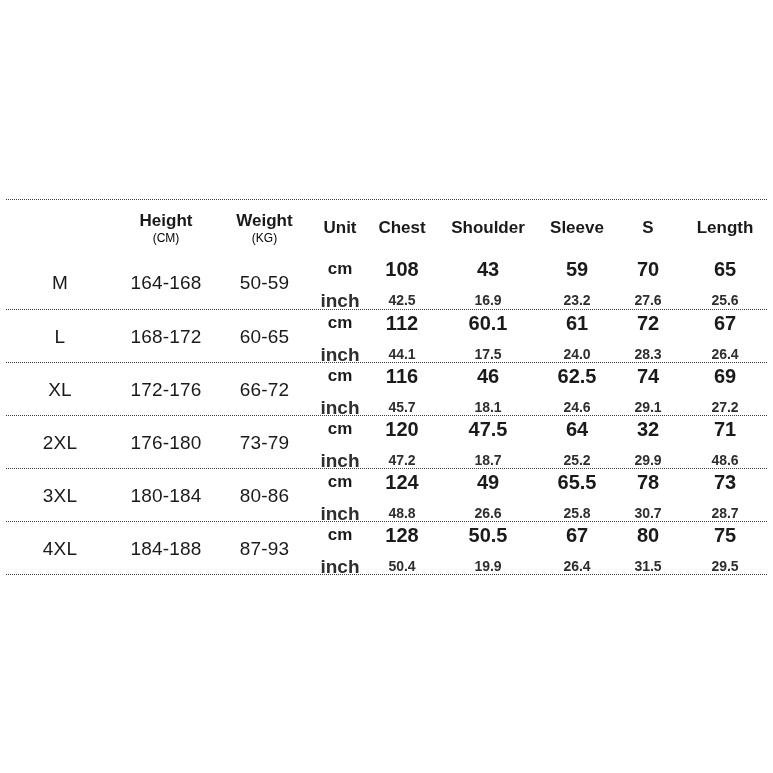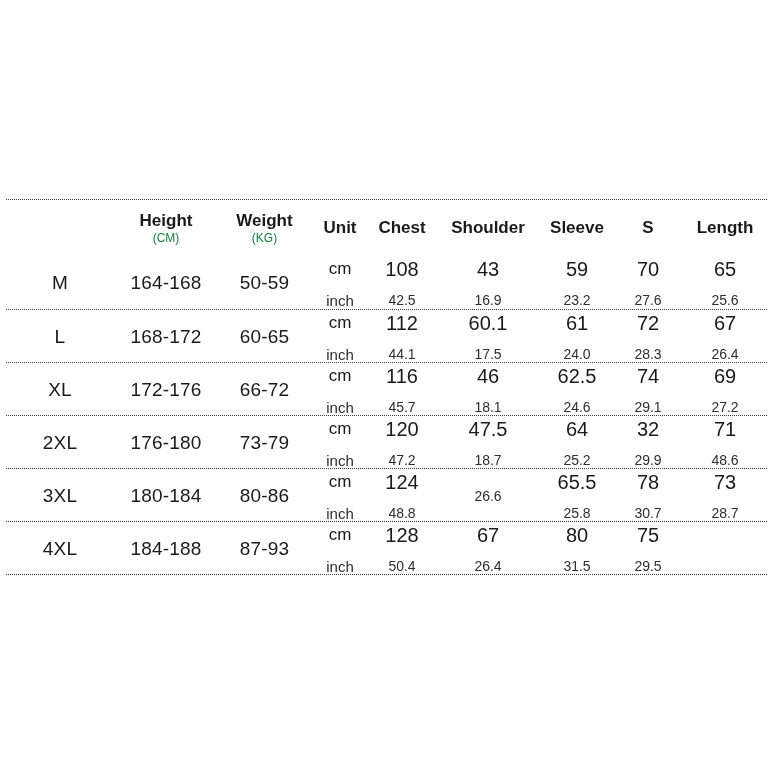--- a/index.html
+++ b/index.html
@@ -23,26 +23,26 @@
     height: 57px;
     border-top: 1px dotted #3a3a3a;
     font-weight: bold; font-size: 17px;
   }
   .data-row { height: 53px; }
   .data-row + .data-row { border-top: 1px dotted #3a3a3a; }
   .cell { text-align: center; }
   .big { font-size: 19px; letter-spacing: 0.2px; }
   .hdr-stack { display: flex; flex-direction: column; justify-content: center; }
   .hdr-label { line-height: 20px; }
-  .hdr-sub { font-weight: normal; font-size: 12px; line-height: 15px; color: #15803d; }
-  .dual { display: flex; flex-direction: column; gap: 9px; }
+  .hdr-sub { font-weight: normal; font-size: 12px; line-height: 15px; color: #000000; }
+  .dual { display: flex; flex-direction: column; gap: 9px; font-weight: bold; }
   .cm-line { font-size: 20px; line-height: 26px; }
   .inch-line { font-size: 14px; line-height: 19px; color: #2e2e2e; }
   .unit-cm { font-size: 17px; line-height: 26px; }
-  .unit-inch { font-size: 15px; line-height: 19px; color: #2e2e2e; }
+  .unit-inch { font-size: 19px; line-height: 19px; color: #2e2e2e; }
 </style>
 </head>
 <body>
 
 <div class="canvas">
   <div class="size-table">
 
     <div class="grid-row header-row">
       <div class="cell"></div>
       <div class="cell hdr-stack">
@@ -187,20 +187,21 @@
       <div class="cell big">80-86</div>
       <div class="cell dual">
         <div class="unit-cm">cm</div>
         <div class="unit-inch">inch</div>
       </div>
       <div class="cell dual">
         <div class="cm-line">124</div>
         <div class="inch-line">48.8</div>
       </div>
       <div class="cell dual">
+        <div class="cm-line">49</div>
         <div class="inch-line">26.6</div>
       </div>
       <div class="cell dual">
         <div class="cm-line">65.5</div>
         <div class="inch-line">25.8</div>
       </div>
       <div class="cell dual">
         <div class="cm-line">78</div>
         <div class="inch-line">30.7</div>
       </div>
@@ -216,20 +217,24 @@
       <div class="cell big">87-93</div>
       <div class="cell dual">
         <div class="unit-cm">cm</div>
         <div class="unit-inch">inch</div>
       </div>
       <div class="cell dual">
         <div class="cm-line">128</div>
         <div class="inch-line">50.4</div>
       </div>
       <div class="cell dual">
+        <div class="cm-line">50.5</div>
+        <div class="inch-line">19.9</div>
+      </div>
+      <div class="cell dual">
         <div class="cm-line">67</div>
         <div class="inch-line">26.4</div>
       </div>
       <div class="cell dual">
         <div class="cm-line">80</div>
         <div class="inch-line">31.5</div>
       </div>
       <div class="cell dual">
         <div class="cm-line">75</div>
         <div class="inch-line">29.5</div>

